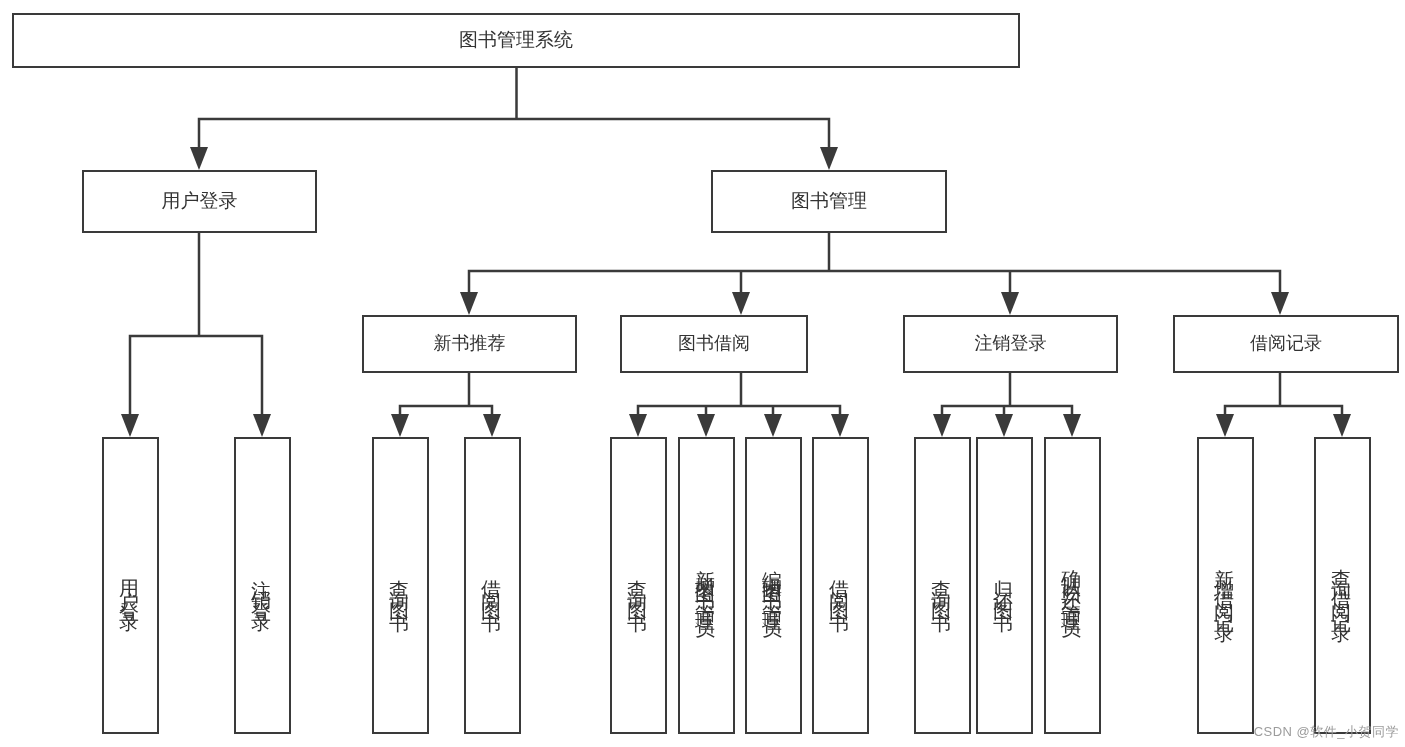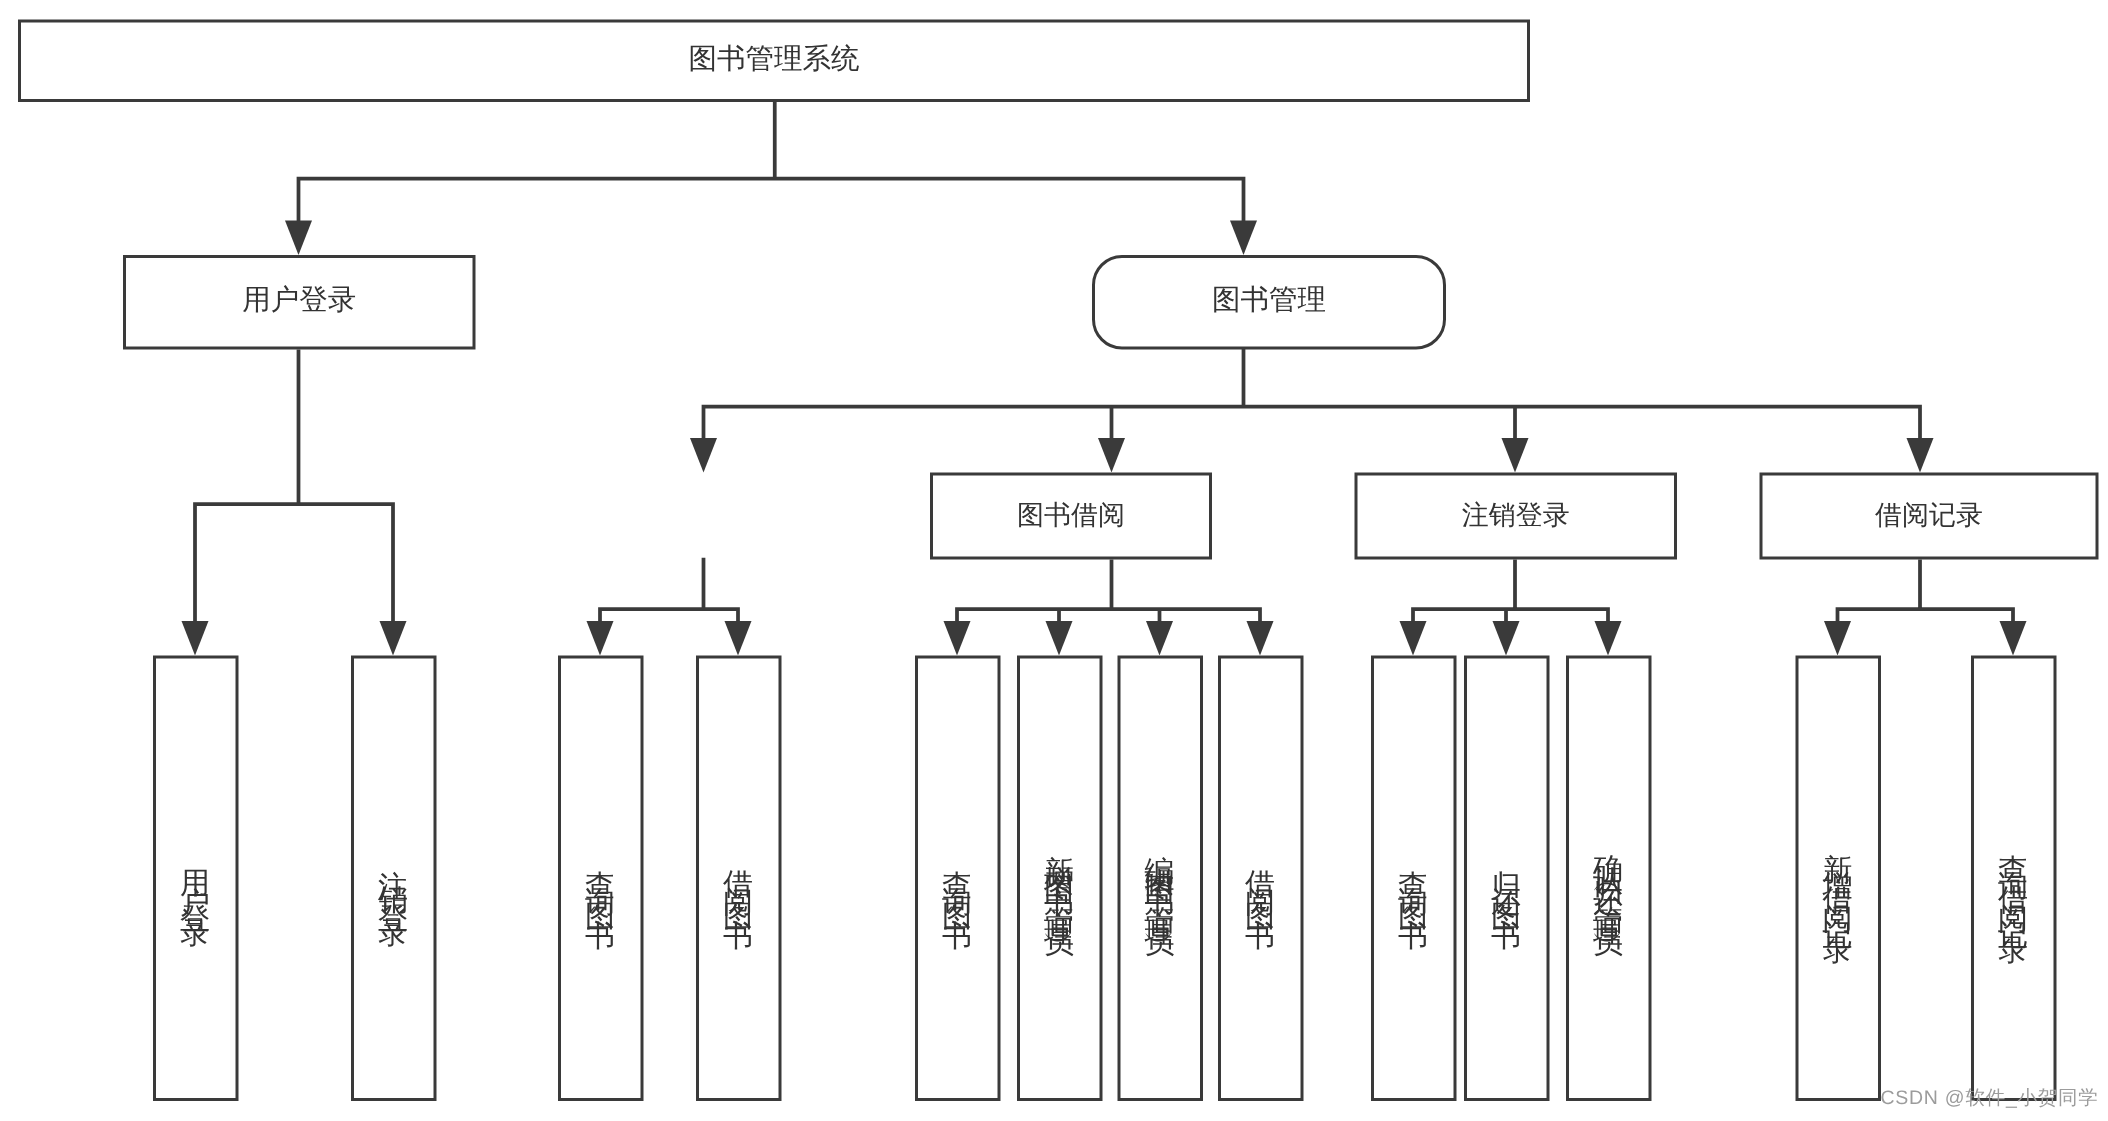--- a/index.html
+++ b/index.html
@@ -60,22 +60,23 @@
       <polygon points="995,414 1013,414 1004,437"></polygon>
       <polygon points="1063,414 1081,414 1072,437"></polygon>
       <polygon points="1216,414 1234,414 1225,437"></polygon>
       <polygon points="1333,414 1351,414 1342,437"></polygon>
     </g>
   </svg>
 
   <div class="box hbox root">图书管理系统</div>
 
   <div class="box hbox lvl1" style="left:82px;top:170px;width:235px;">用户登录</div>
-  <div class="box hbox lvl1" style="left:728px;top:170px;width:236px;border-radius:20px;">图书管理</div>
+  <div class="box hbox lvl1" style="left:711px;top:170px;width:236px;">图书管理</div>
 
+  <div class="box hbox lvl2" style="left:362px;top:315px;width:215px;">新书推荐</div>
   <div class="box hbox lvl2" style="left:620px;top:315px;width:188px;">图书借阅</div>
   <div class="box hbox lvl2" style="left:903px;top:315px;width:215px;">注销登录</div>
   <div class="box hbox lvl2" style="left:1173px;top:315px;width:226px;">借阅记录</div>
 
   <div class="box leaf" style="left:101.5px;">用户登录</div>
   <div class="box leaf" style="left:233.5px;">注销登录</div>
 
   <div class="box leaf" style="left:371.5px;">查询图书</div>
   <div class="box leaf" style="left:463.5px;">借阅图书</div>
 

